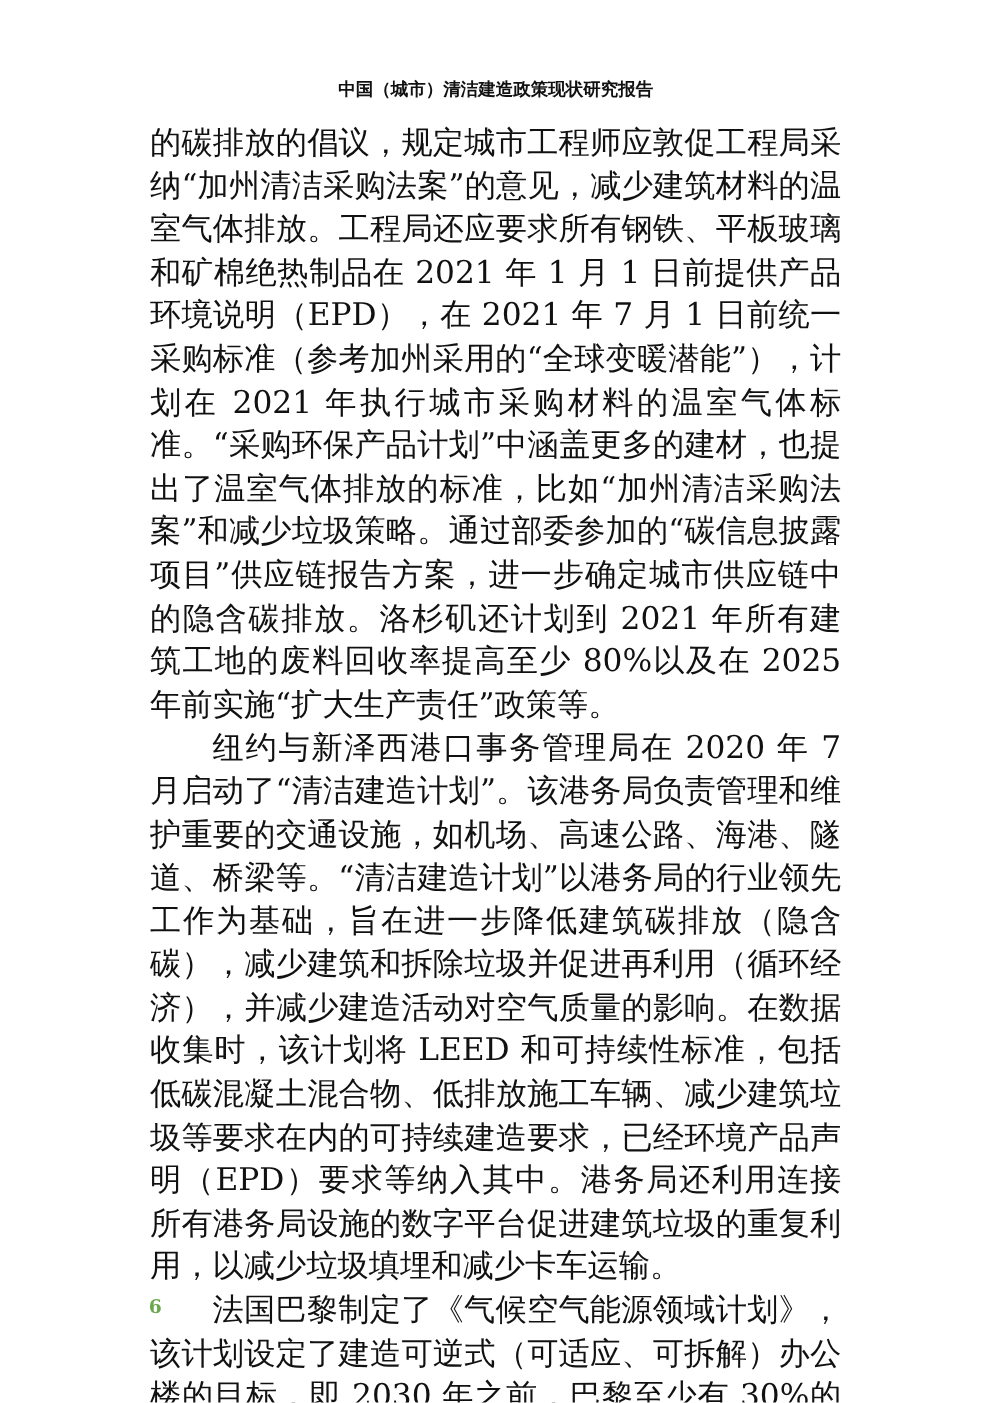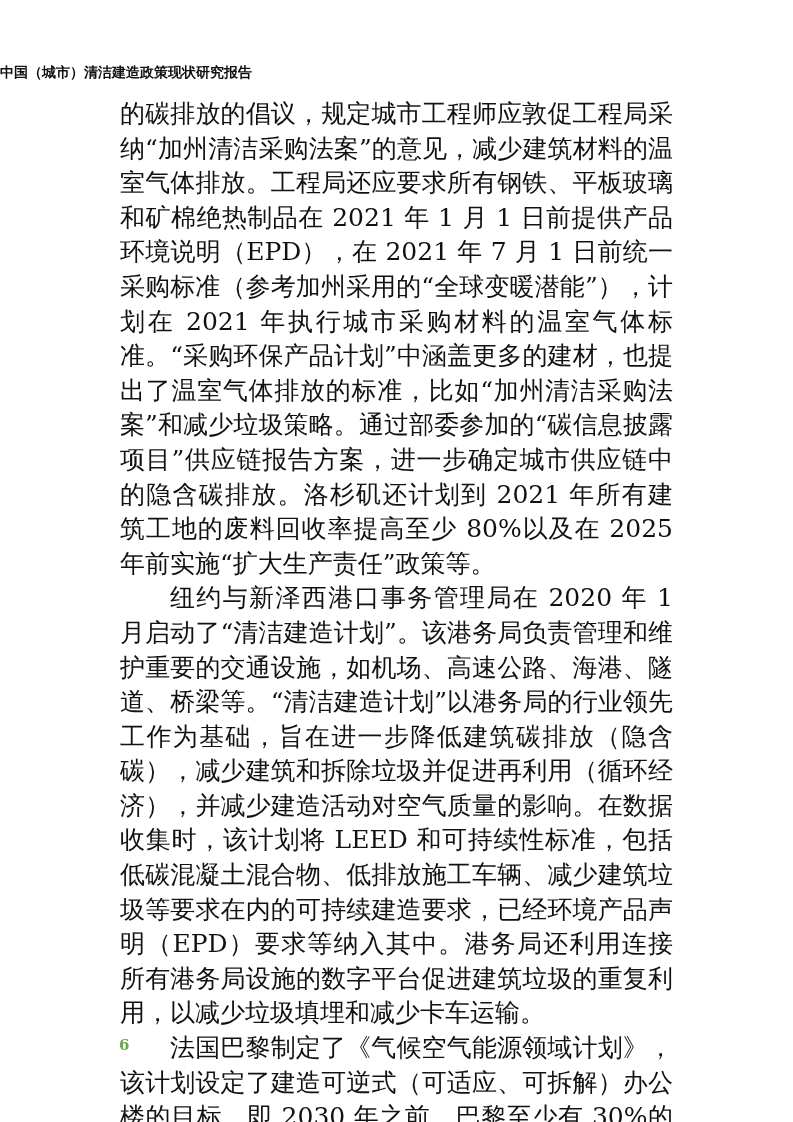--- a/index.html
+++ b/index.html
@@ -13,21 +13,21 @@
       position: relative;
       overflow: hidden;
       font-family: "DejaVu Serif", "Liberation Serif", serif;
       color: #111111;
     }
     .running-header {
       position: absolute;
       top: 62px;
       left: 0;
       width: 793px;
-      text-align: left;
+      text-align: center;
       font-family: "DejaVu Sans", "Liberation Sans", sans-serif;
       font-weight: bold;
       font-size: 14px;
       line-height: 20px;
       color: #111;
     }
     .body-text {
       position: absolute;
       top: 97px;
       left: 120px;
@@ -57,17 +57,17 @@
   </style>
 </head>
 <body>
 
 <div class="running-header">
   <span>中国（城市）清洁建造政策现状研究报告</span>
 </div>
 
 <div class="body-text">
   <p class="para">的碳排放的倡议，规定城市工程师应敦促工程局采纳“加州清洁采购法案”的意见，减少建筑材料的温室气体排放。工程局还应要求所有钢铁、平板玻璃和矿棉绝热制品在 2021 年 1 月 1 日前提供产品环境说明（EPD），在 2021 年 7 月 1 日前统一采购标准（参考加州采用的“全球变暖潜能”），计划在 2021 年执行城市采购材料的温室气体标准。“采购环保产品计划”中涵盖更多的建材，也提出了温室气体排放的标准，比如“加州清洁采购法案”和减少垃圾策略。通过部委参加的“碳信息披露项目”供应链报告方案，进一步确定城市供应链中的隐含碳排放。洛杉矶还计划到 2021 年所有建筑工地的废料回收率提高至少 80%以及在 2025 年前实施“扩大生产责任”政策等。</p>
-  <p class="para indent">纽约与新泽西港口事务管理局在 2020 年 1 月启动了“清洁建造计划”。该港务局负责管理和维护重要的交通设施，如机场、高速公路、海港、隧道、桥梁等。“清洁建造计划”以港务局的行业领先工作为基础，旨在进一步降低建筑碳排放（隐含碳），减少建筑和拆除垃圾并促进再利用（循环经济），并减少建造活动对空气质量的影响。在数据收集时，该计划将 LEED 和可持续性标准，包括低碳混凝土混合物、低排放施工车辆、减少建筑垃圾等要求在内的可持续建造要求，已经环境产品声明（EPD）要求等纳入其中。港务局还利用连接所有港务局设施的数字平台促进建筑垃圾的重复利用，以减少垃圾填埋和减少卡车运输。</p>
+  <p class="para indent">纽约与新泽西港口事务管理局在 2020 年 7 月启动了“清洁建造计划”。该港务局负责管理和维护重要的交通设施，如机场、高速公路、海港、隧道、桥梁等。“清洁建造计划”以港务局的行业领先工作为基础，旨在进一步降低建筑碳排放（隐含碳），减少建筑和拆除垃圾并促进再利用（循环经济），并减少建造活动对空气质量的影响。在数据收集时，该计划将 LEED 和可持续性标准，包括低碳混凝土混合物、低排放施工车辆、减少建筑垃圾等要求在内的可持续建造要求，已经环境产品声明（EPD）要求等纳入其中。港务局还利用连接所有港务局设施的数字平台促进建筑垃圾的重复利用，以减少垃圾填埋和减少卡车运输。</p>
   <p class="para indent">法国巴黎制定了《气候空气能源领域计划》，该计划设定了建造可逆式（可适应、可拆解）办公楼的目标，即 2030 年之前，巴黎至少有 30%的新建办公楼建造为可逆式办公楼；2054 年之前，至少 50%的新建办公楼建造为可逆式办公楼。巴黎还推出了“城市改造”大赛，利用城市项目推动全球城市的碳中和和韧性城市重建，帮助最具创新性的理念落地，改造未充分利用的地区。这些未充分利用的地区将出售或长期租赁给获奖者。此外，巴黎比其他地方更早实施了隐含碳排放的标准。该标准包含两个隐含碳的表现指数，即碳</p>
 </div>
 
 <div class="page-number">6</div>
 
 </body></html>

